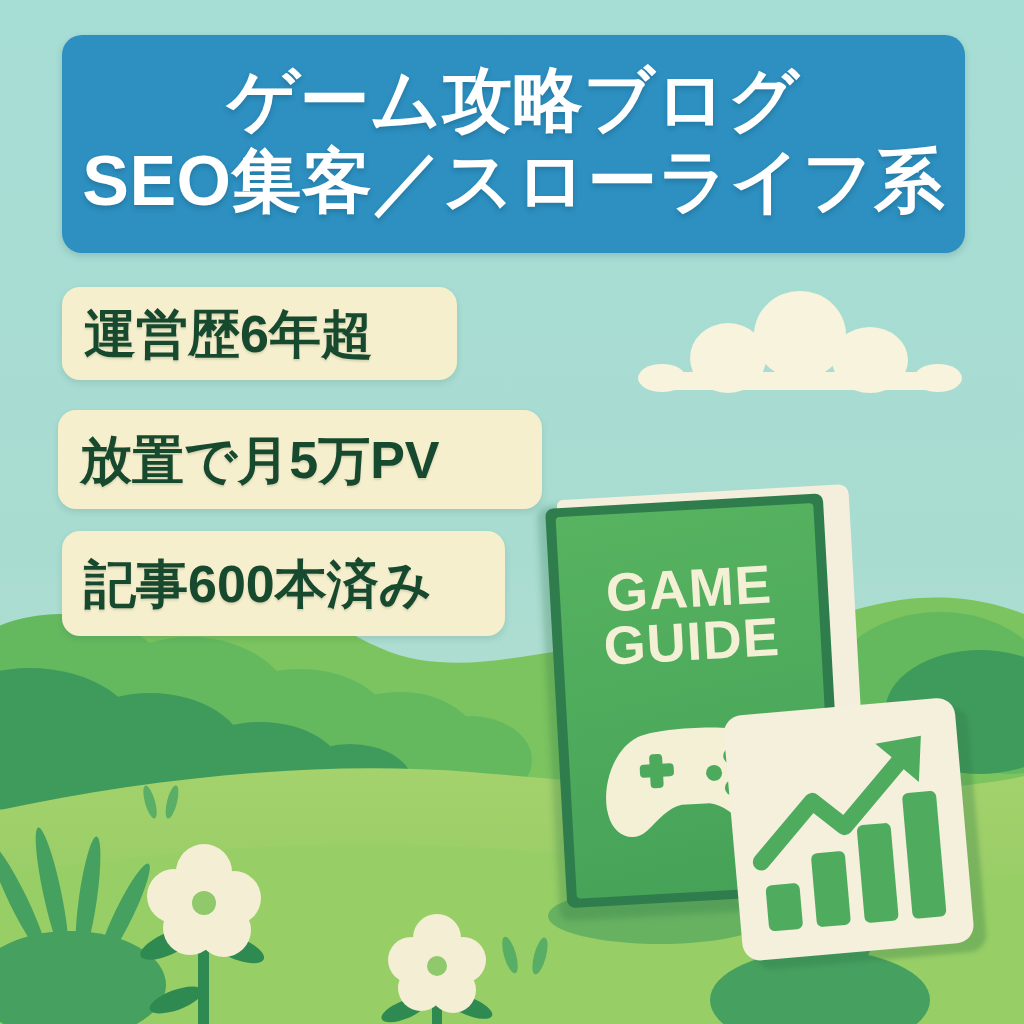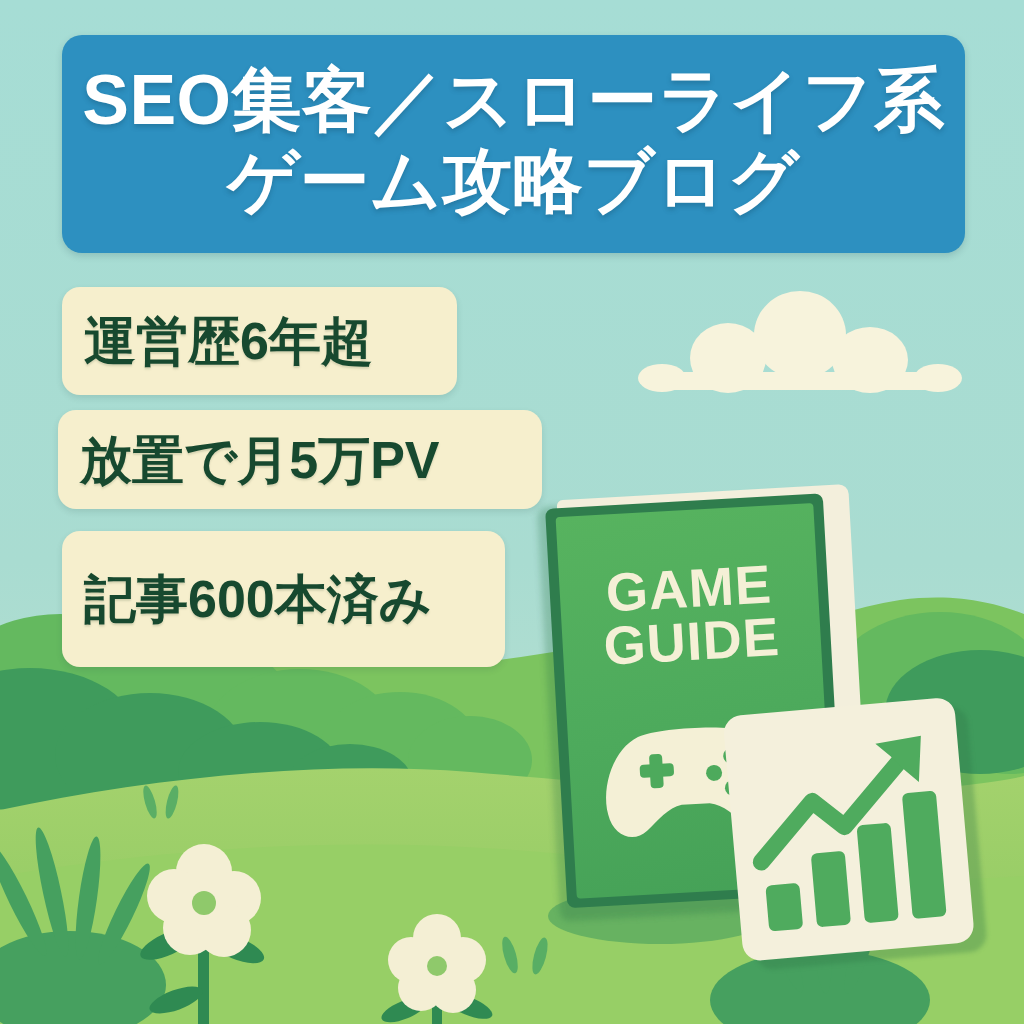--- a/index.html
+++ b/index.html
@@ -59,23 +59,23 @@
     padding: 0 22px;
   }
   .chip-text {
     color: #17492f;
     font-weight: 700;
     font-size: 52px;
     line-height: 1;
     white-space: nowrap;
     text-shadow: 0 2px 2px rgba(120,130,100,0.25);
   }
-  #chip-0 { left: 62px; top: 287px; width: 395px; height: 108px; text-align: right; }
+  #chip-0 { left: 62px; top: 287px; width: 395px; height: 93px; text-align: right; }
   #chip-1 { left: 58px; top: 410px; width: 484px; height: 99px; }
-  #chip-2 { left: 62px; top: 531px; width: 443px; height: 136px; }
+  #chip-2 { left: 62px; top: 531px; width: 443px; height: 105px; }
 
   
   .book-wrap {
     position: absolute;
     left: 540px;
     top: 480px;
     width: 340px;
     height: 440px;
     transform: rotate(-3.2deg);
   }
@@ -262,22 +262,22 @@
           <circle cx="453" cy="990" r="23"></circle>
         </g>
         <circle cx="437" cy="966" r="10" fill="#8fc96b"></circle>
       </g>
 
       <ellipse cx="660" cy="916" rx="112" ry="28" fill="#3f9b5c" opacity="0.55"></ellipse>
     </svg>
   </div>
 
   <div class="banner">
+    <div class="banner-line">ゲーム攻略ブログ</div>
     <div class="banner-line">SEO集客／スローライフ系</div>
-    <div class="banner-line">ゲーム攻略ブログ</div>
   </div>
 
   <div class="chip" id="chip-0">
     <span class="chip-text">運営歴6年超</span>
   </div>
   <div class="chip" id="chip-1">
     <span class="chip-text">放置で月5万PV</span>
   </div>
   <div class="chip" id="chip-2">
     <span class="chip-text">記事600本済み</span>

